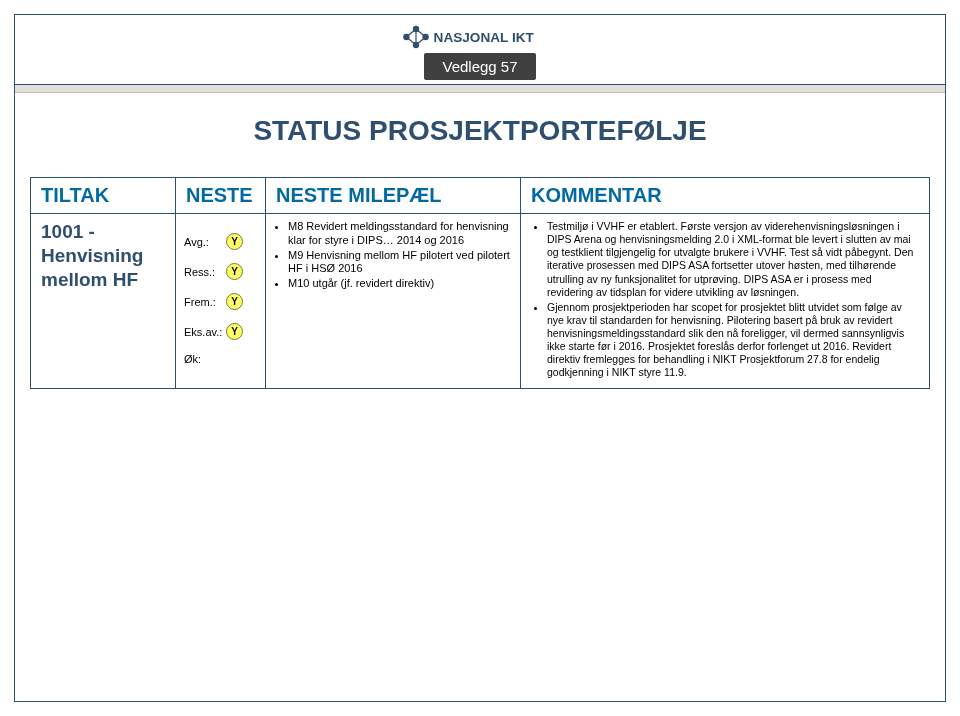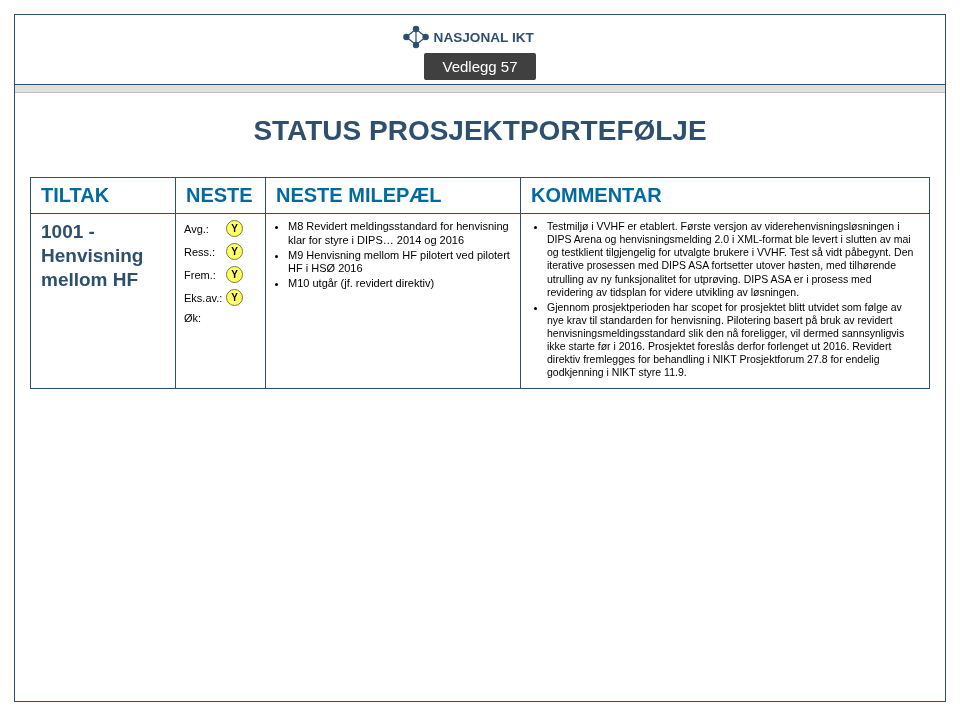--- a/index.html
+++ b/index.html
@@ -91,20 +91,21 @@
   .td-status {
     padding: 6px 8px;
     font-size: 11px;
     color: #000;
   }
   .status-row {
     display: flex;
     align-items: center;
     margin-bottom: 6px;
     gap: 6px;
+    margin-top: 13px;
   }
   .status-label { width: 36px; }
   .status-circle {
     width: 17px;
     height: 17px;
     border-radius: 50%;
     background: #ffff66;
     border: 1px solid #7a7a3a;
     display: inline-flex;
     align-items: center;

